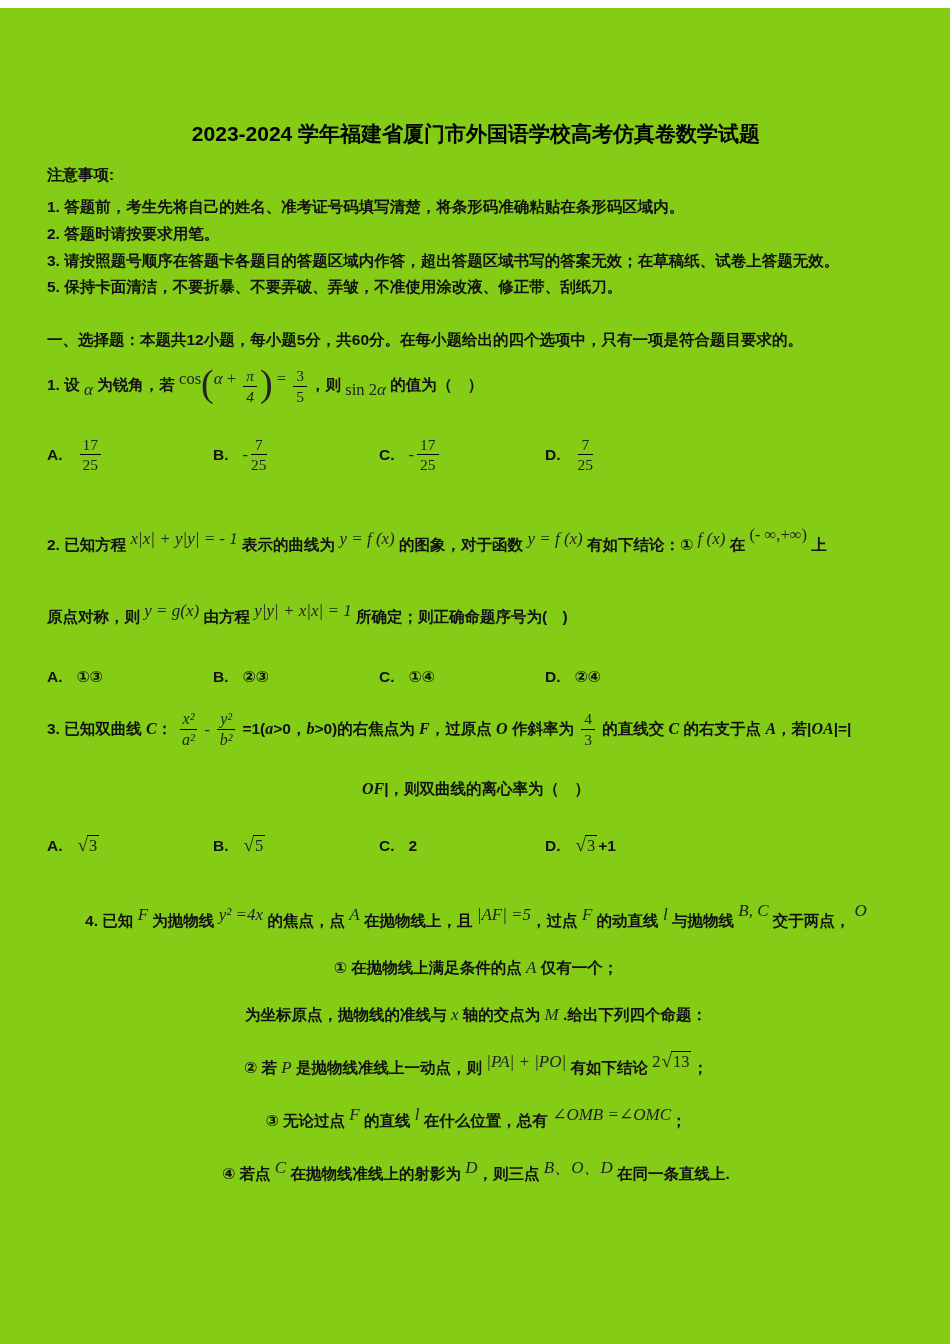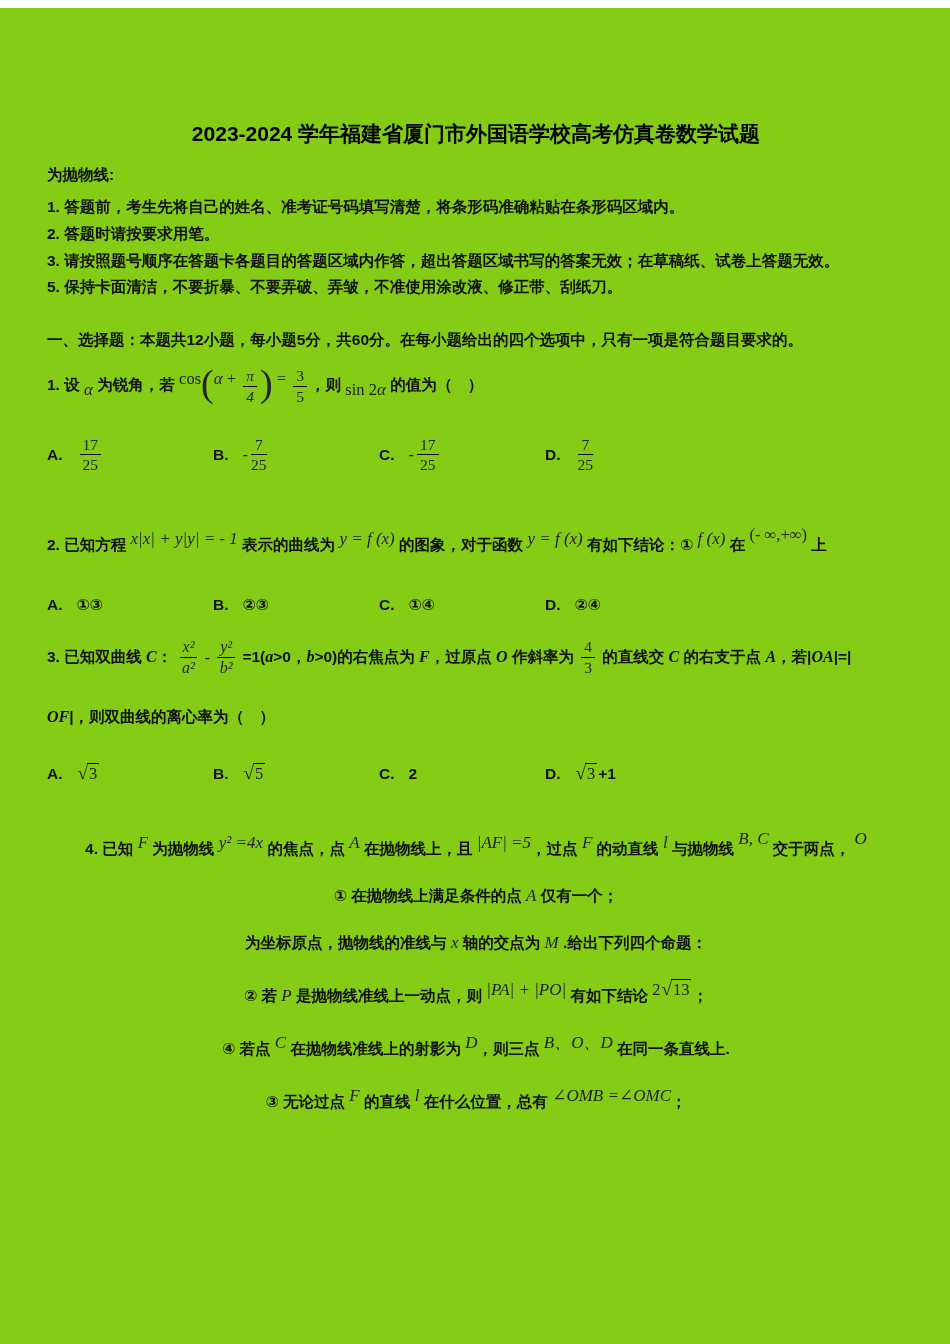--- a/index.html
+++ b/index.html
@@ -44,31 +44,31 @@
   .optrow{display:flex;align-items:center;}
   .opt{width:166px;display:flex;align-items:center;}
   .opt:last-child{width:auto;}
   .optlabel{margin-right:14px;}
   #q1{margin-top:12px;}
   #q1 .optrow{margin-top:24px;min-height:50px;}
   #q2{margin-top:40px;}
   #q2 .qline{margin-bottom:36px;}
   #q2 .optrow{margin-top:0;}
   #q3{margin-top:24px;}
-  #q3 .qline + .qline{margin-top:24px;}
+  #q3 .qline + .qline{margin-top:24px;text-align:center;}
   #q3 .optrow{margin-top:22px;min-height:40px;}
   #q4{margin-top:30px;}
   #q4 .qline{margin-bottom:17px;text-align:center;}
 </style>
 </head>
 <body>
 
 <div class="page">
   <h1 class="title">2023-2024 学年福建省厦门市外国语学校高考仿真卷数学试题</h1>
-  <div class="cn" id="notice-header">为抛物线:</div>
+  <div class="cn" id="notice-header">注意事项:</div>
   <div id="notice-list">
       <div class="nitem cn">1. 答题前，考生先将自己的姓名、准考证号码填写清楚，将条形码准确粘贴在条形码区域内。</div>
       <div class="nitem cn">2. 答题时请按要求用笔。</div>
       <div class="nitem cn">3. 请按照题号顺序在答题卡各题目的答题区域内作答，超出答题区域书写的答案无效；在草稿纸、试卷上答题无效。</div>
       <div class="nitem cn">5. 保持卡面清洁，不要折暴、不要弄破、弄皱，不准使用涂改液、修正带、刮纸刀。</div>
     </div>
   <div class="cn" id="section-header">一、选择题：本题共12小题，每小题5分，共60分。在每小题给出的四个选项中，只有一项是符合题目要求的。</div>
   <div id="questions">
       <div class="question" id="q1">
         <div class="qline"><span class="cn">1. 设 </span><span class="mi va-lo">α</span><span class="cn"> 为锐角，若 </span><span class="mn va-hi">cos</span><span class="bigp">(</span><span class="mi va-hi">α</span><span class="mn va-hi"> + </span><span class="frac fit fr-hi"><span class="fn">π</span><span class="fd">4</span></span><span class="bigp">)</span><span class="mn va-hi"> = </span><span class="frac fr-hi"><span class="fn">3</span><span class="fd">5</span></span><span class="cn">，则 </span><span class="mn va-lo">sin 2</span><span class="mi va-lo">α</span><span class="cn"> 的值为（　）</span></div>
@@ -100,20 +100,21 @@
             <span class="optlabel cn">D.</span>
             <span class="frac">
               <span class="fn">7</span>
               <span class="fd">25</span>
             </span>
           </div>
         </div>
       </div>
       <div class="question" id="q2">
         <div class="qline"><span class="cn">2. 已知方程 </span><span class="mi va-hi">x|x| + y|y| = - 1</span><span class="cn"> 表示的曲线为 </span><span class="mi va-hi">y = f (x)</span><span class="cn"> 的图象，对于函数 </span><span class="mi va-hi">y = f (x)</span><span class="cn"> 有如下结论：① </span><span class="mi va-hi">f (x)</span><span class="cn"> 在 </span><span class="mn va-hi2">(- ∞,+∞)</span><span class="cn"> 上</span></div>
+        <div class="qline"><span class="cn">原点对称，则 </span><span class="mi va-hi">y = g(x)</span><span class="cn"> 由方程 </span><span class="mi va-hi">y|y| + x|x| = 1</span><span class="cn"> 所确定；则正确命题序号为(　)</span></div>
         <div class="optrow">
           <div class="opt">
             <span class="optlabel cn">A.</span>
             <span class="cn">①③</span>
           </div>
           <div class="opt">
             <span class="optlabel cn">B.</span>
             <span class="cn">②③</span>
           </div>
           <div class="opt">
@@ -159,17 +160,17 @@
         </div>
       </div>
       <div class="question" id="q4">
         <div class="qline"><span class="cn">4. 已知 </span><span class="mi va-hi">F</span><span class="cn"> 为抛物线 </span><span class="mi va-hi">y² =4x</span><span class="cn"> 的焦点，点 </span><span class="mi va-hi">A</span><span class="cn"> 在抛物线上，且 </span><span class="mi va-hi">|AF| =5</span><span class="cn">，过点 </span><span class="mi va-hi">F</span><span class="cn"> 的动直线 </span><span class="mi va-hi">l</span><span class="cn"> 与抛物线 </span><span class="mi va-hi2">B, C</span><span class="cn"> 交于两点， </span><span class="mi va-hi2">O</span></div>
         <div class="qline"><span class="cn">① 在抛物线上满足条件的点 </span><span class="mi">A</span><span class="cn"> 仅有一个；</span></div>
         <div class="qline"><span class="cn">为坐标原点，抛物线的准线与 </span><span class="mi">x</span><span class="cn"> 轴的交点为 </span><span class="mi">M</span><span class="cn"> .给出下列四个命题：</span></div>
         <div class="qline"><span class="cn">② 若 </span><span class="mi">P</span><span class="cn"> 是抛物线准线上一动点，则 </span><span class="mi va-hi">|PA| + |PO|</span><span class="cn"> 有如下结论 </span><span class="mn va-hi">2</span><span class="sqrt va-hi">
             <span class="radix">√</span>
             <span class="rad">13</span>
           </span><span class="cn">；</span></div>
+        <div class="qline"><span class="cn">③ 无论过点 </span><span class="mi va-hi">F</span><span class="cn"> 的直线 </span><span class="mi va-hi">l</span><span class="cn"> 在什么位置，总有 </span><span class="mi va-hi">∠OMB =∠OMC</span><span class="cn">；</span></div>
         <div class="qline"><span class="cn">④ 若点 </span><span class="mi va-hi">C</span><span class="cn"> 在抛物线准线上的射影为 </span><span class="mi va-hi">D</span><span class="cn">，则三点 </span><span class="mi va-hi">B、O、D</span><span class="cn"> 在同一条直线上.</span></div>
-        <div class="qline"><span class="cn">③ 无论过点 </span><span class="mi va-hi">F</span><span class="cn"> 的直线 </span><span class="mi va-hi">l</span><span class="cn"> 在什么位置，总有 </span><span class="mi va-hi">∠OMB =∠OMC</span><span class="cn">；</span></div>
       </div>
     </div>
 </div>
 
 </body></html>

